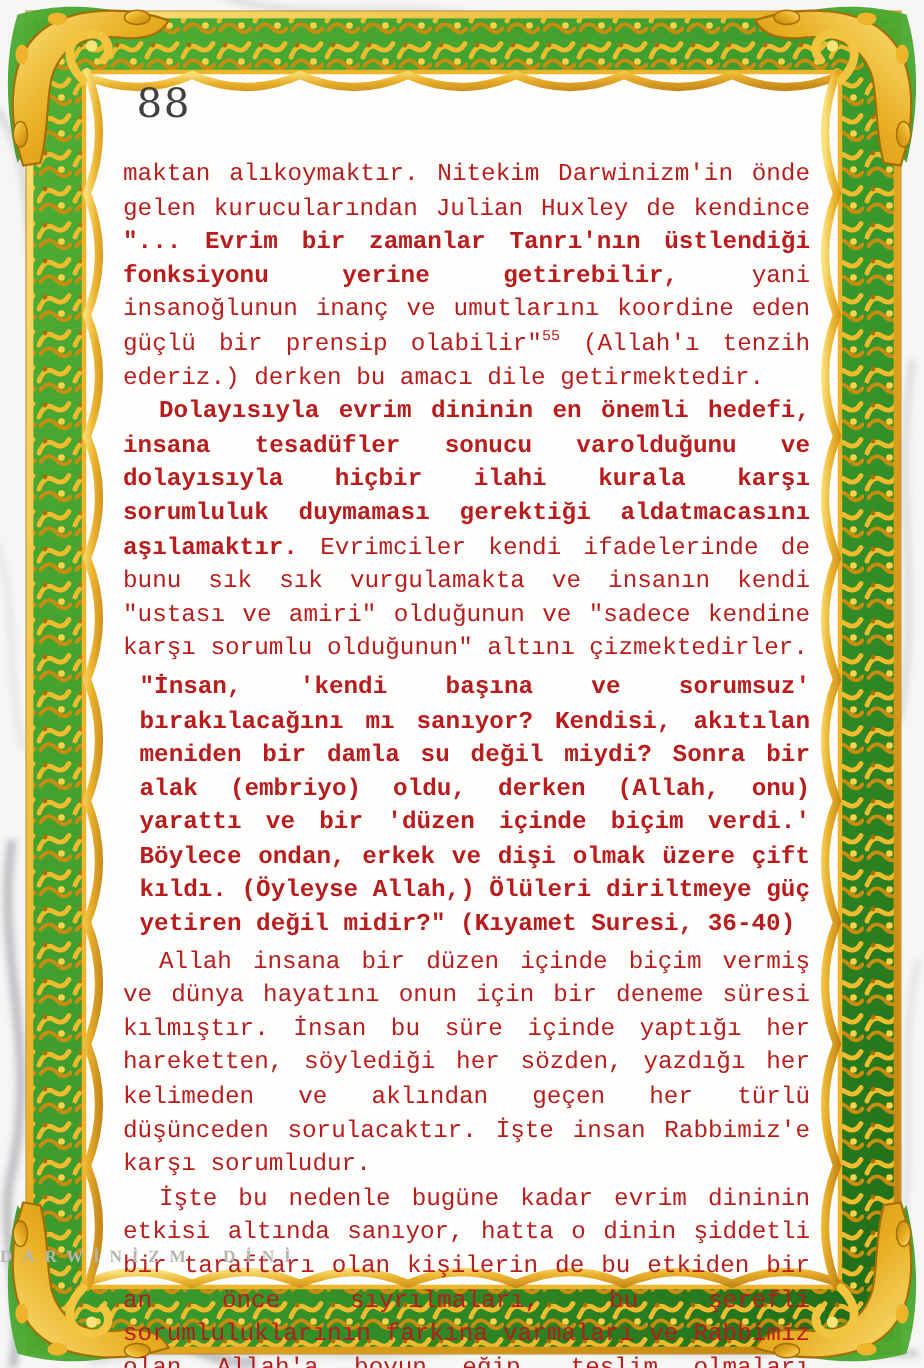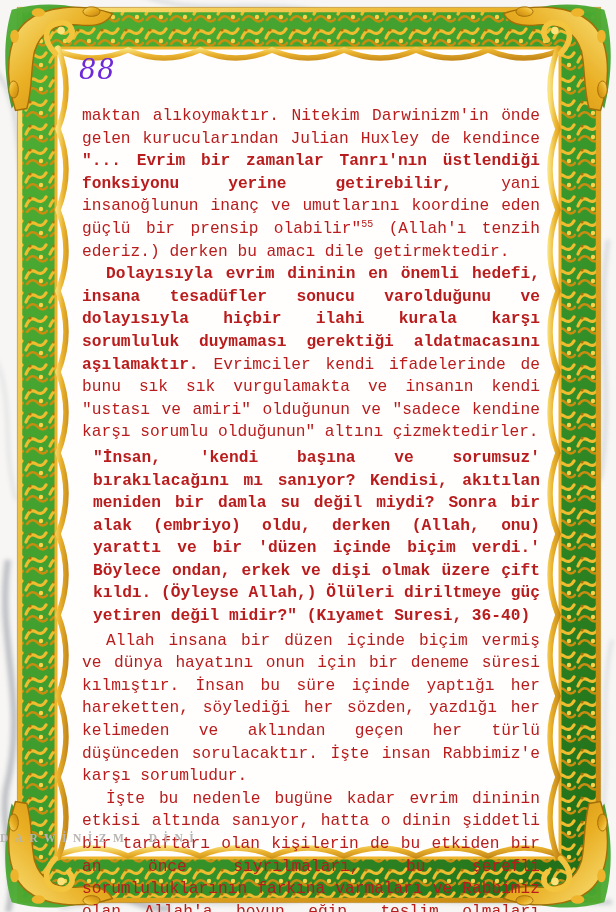--- a/index.html
+++ b/index.html
@@ -3,23 +3,23 @@
 <meta charset="utf-8">
 <style>
   html,body{margin:0;padding:0;background:#e9e8e6;}
   .canvas{
     position:relative;width:616px;height:912px;overflow:hidden;
     font-family:"Liberation Serif",serif;
   }
   .bg-art{position:absolute;inset:0;}
   
   .page-number{
-    position:absolute;left:79px;top:54px;
-    font-family:"DejaVu Serif",serif;font-style:italic;
-    font-size:27px;color:#6d28d9;letter-spacing:1px;
+    position:absolute;left:91px;top:54px;
+    font-family:"DejaVu Serif",serif;
+    font-size:27px;color:#404040;letter-spacing:1px;
   }
   .text-column{
     position:absolute;left:82px;top:105px;width:458px;
     font-size:16.2px;line-height:22.6px;color:#b91c1c;
     text-align:justify;
     font-family:Liberation Mono, monospace;
   }
   .para{margin:0;text-indent:24px;}
   .para.continued{text-indent:0;}
   .para.quote{margin:3px 0 2px 11px;text-indent:0;}

